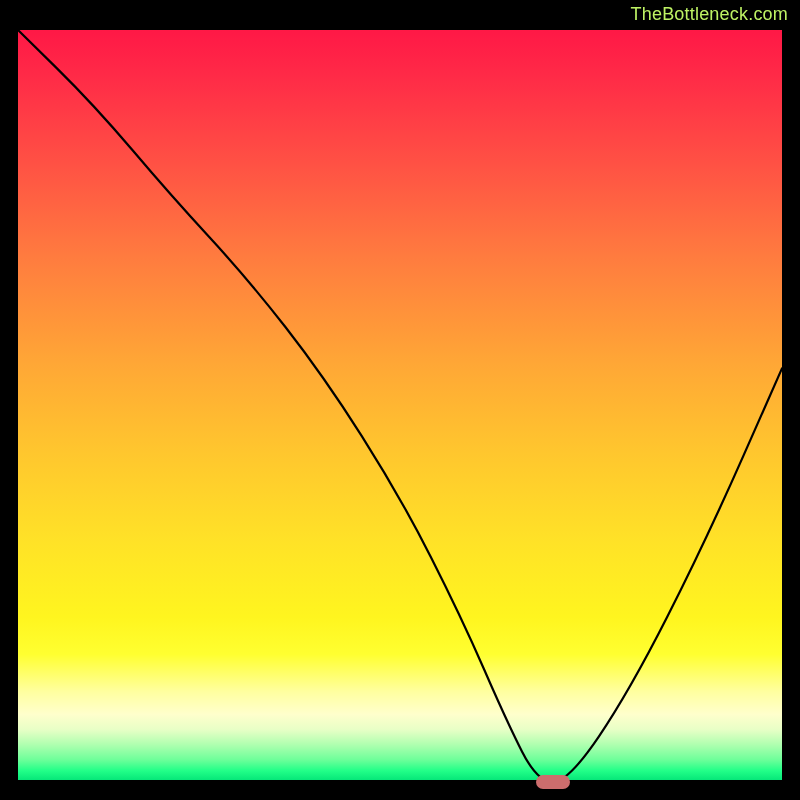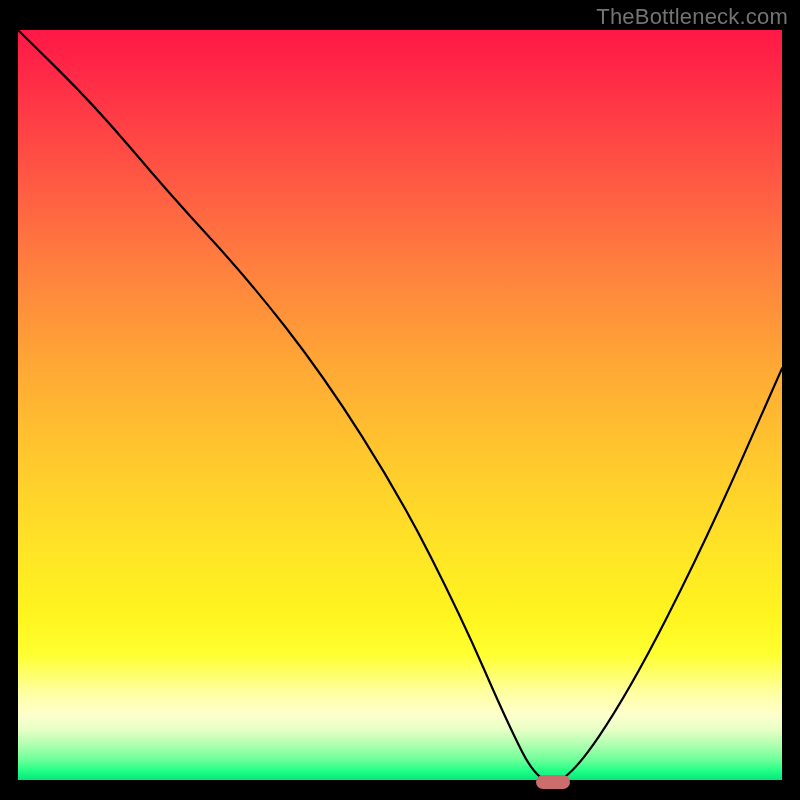--- a/index.html
+++ b/index.html
@@ -7,23 +7,23 @@
   .container {
     position: relative;
     width: 800px;
     height: 800px;
     background: #000;
   }
   .watermark {
     position: absolute;
     top: 4px;
     right: 12px;
-    color: #737373;
+    color: #bef264;
     font-family: Arial, Helvetica, sans-serif;
-    font-size: 22px;
+    font-size: 18px;
     font-weight: 500;
     letter-spacing: 0.2px;
     z-index: 20;
   }
   .plot-area {
     position: absolute;
     left: 18px;
     top: 30px;
     width: 764px;
     height: 752px;

